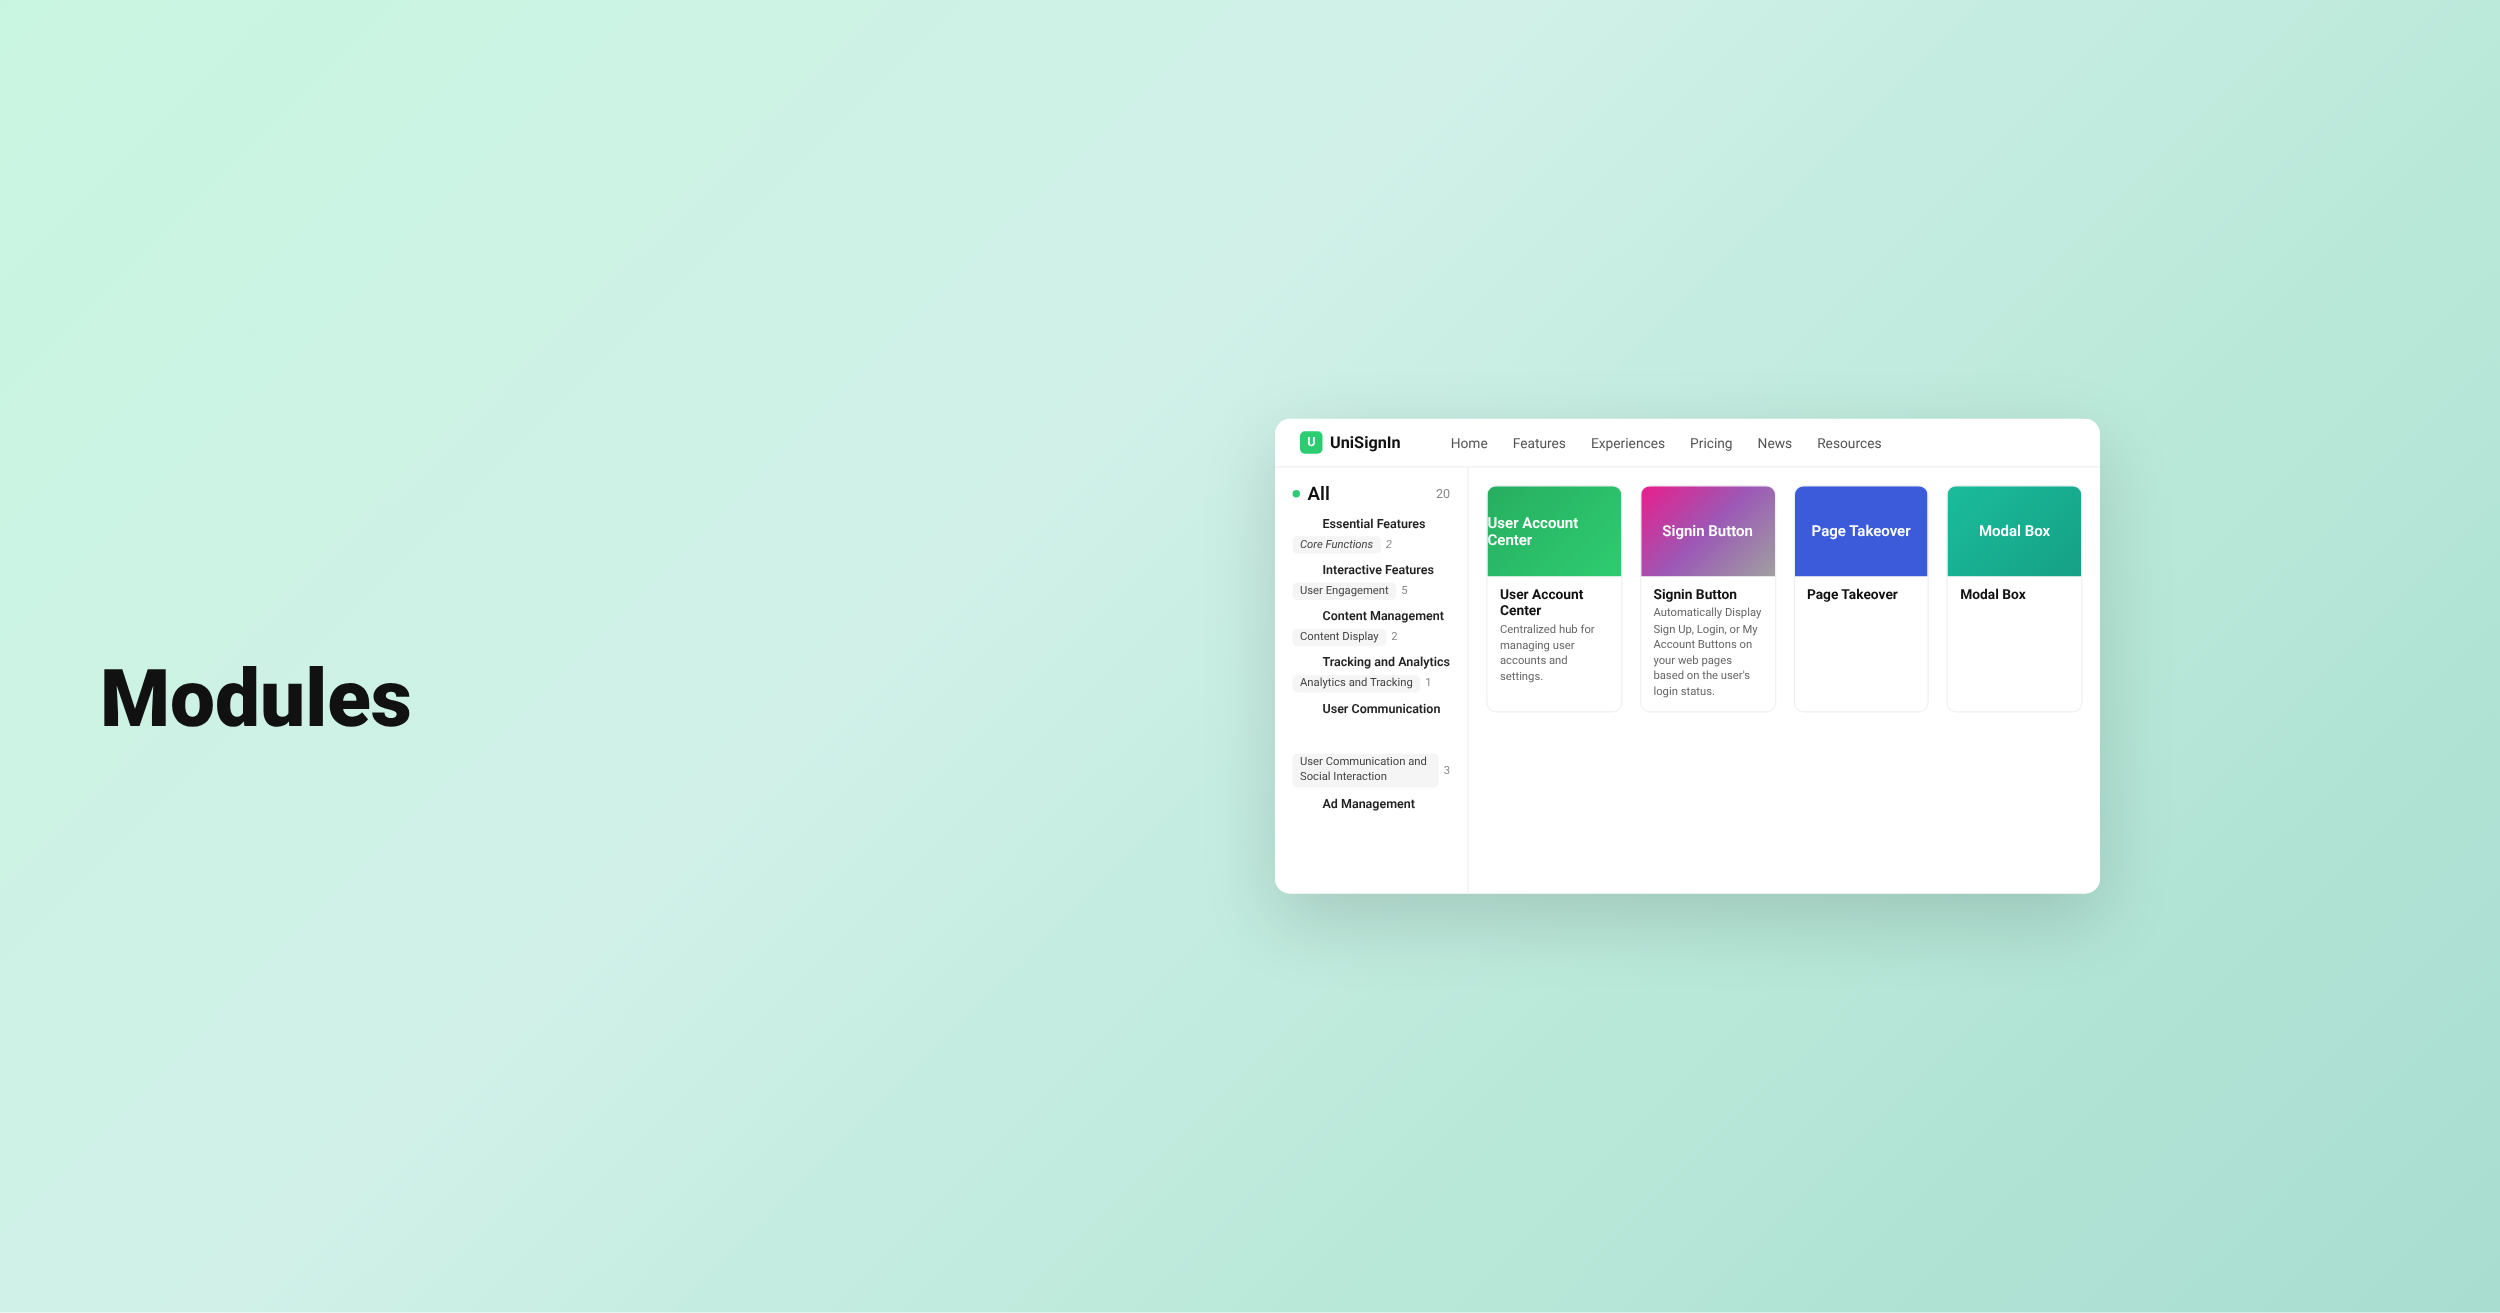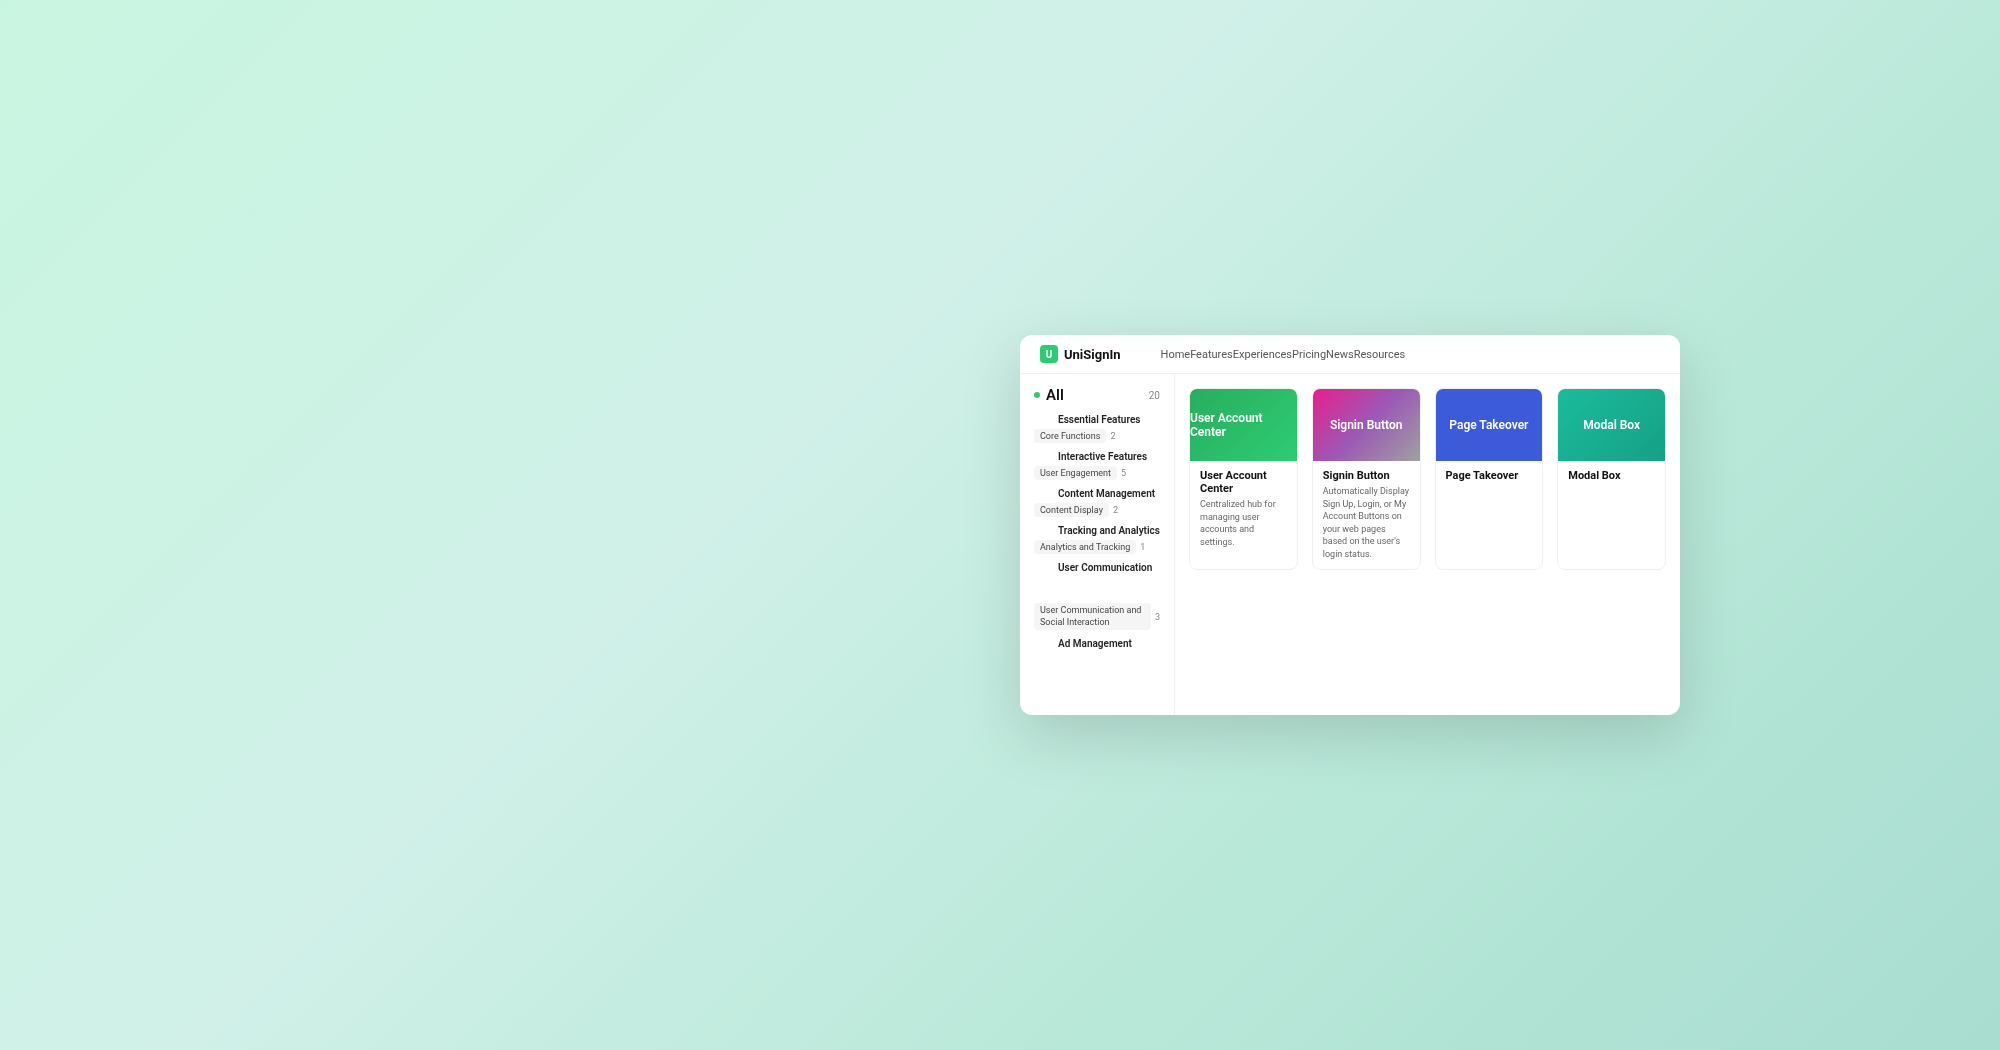--- a/index.html
+++ b/index.html
@@ -76,20 +76,21 @@
     }
 
     .logo-text {
       font-size: 13px;
       font-weight: 700;
       color: #111;
     }
 
     .nav-links {
       display: flex;
+      gap: 20px;
       list-style: none;
     }
 
     .nav-links li {
       font-size: 11px;
       color: #555;
       cursor: pointer;
     }
 
     
@@ -224,20 +225,21 @@
       color: #666;
       line-height: 1.4;
     }
   </style>
 </head>
 <body>
 
 <div class="left-panel">
   <h1 class="hero-title">
     <br>
+    <span>Modules</span>
   </h1>
 </div>
 
 <div class="right-panel">
   <div class="browser-window">
 
     <nav class="nav-bar">
       <div class="logo-area">
         <div class="logo-icon">U</div>
         <span class="logo-text">UniSignIn</span>
@@ -257,21 +259,21 @@
       <aside class="sidebar">
 
         <div class="sidebar-all-row">
           <span class="sidebar-all-dot"></span>
           <span class="sidebar-all-label">All</span>
           <span class="sidebar-all-count">20</span>
         </div>
 
         <div class="sidebar-section">
           <div class="sidebar-section-title">Essential Features</div>
-          <div style="display:flex; align-items:center; gap:4px;">
+          <div style="display:flex; align-items:center; gap:4px;font-style:italic;">
             <span class="sidebar-tag">Core Functions</span>
             <span class="sidebar-tag-count">2</span>
           </div>
         </div>
 
         <div class="sidebar-section">
           <div class="sidebar-section-title">Interactive Features</div>
           <div style="display:flex; align-items:center; gap:4px;">
             <span class="sidebar-tag">User Engagement</span>
             <span class="sidebar-tag-count">5</span>

